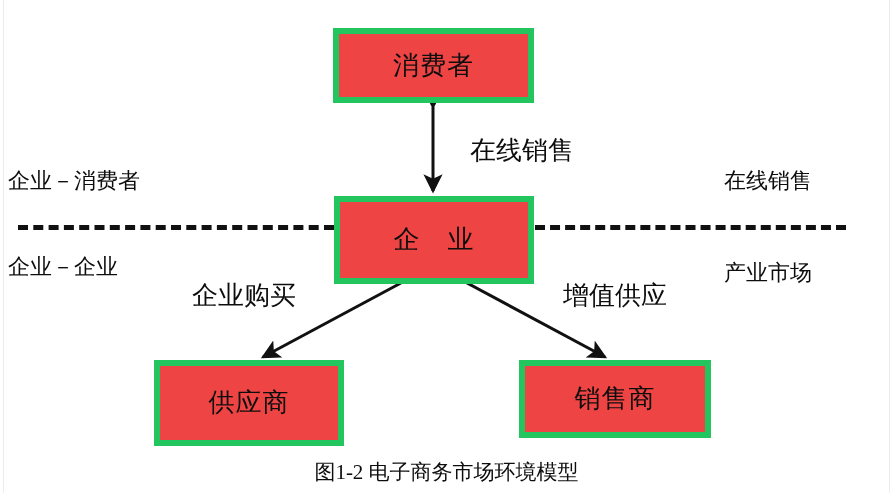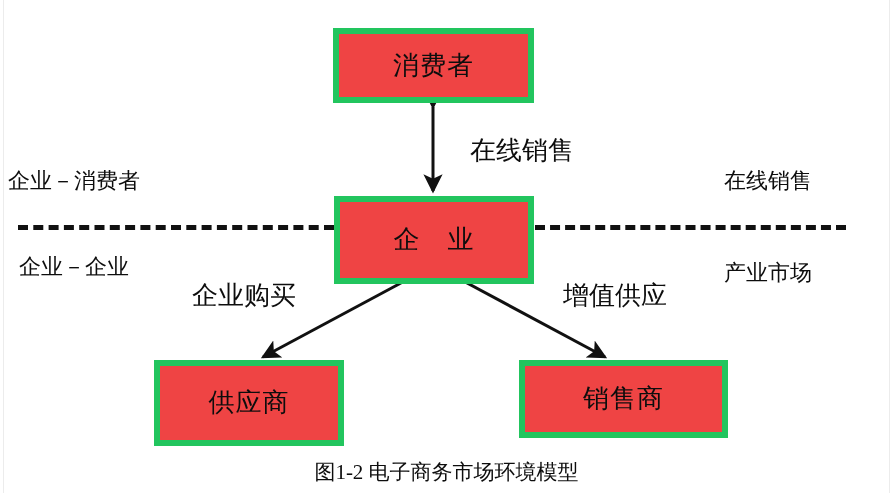--- a/index.html
+++ b/index.html
@@ -67,42 +67,42 @@
   }
   #box-supplier {
     left: 154px;
     top: 360px;
     width: 190px;
     height: 86px;
   }
   #box-retailer {
     left: 519px;
     top: 360px;
-    width: 209px;
+    width: 192px;
     height: 78px;
   }
   .edge-label {
     position: absolute;
     font-size: 26px;
     line-height: 1;
     color: #0d0d0d;
     white-space: nowrap;
   }
   .side-label {
     position: absolute;
     font-size: 22px;
     line-height: 1;
     color: #0d0d0d;
     white-space: nowrap;
   }
   #label-online-sales { left: 470px; top: 138px; }
   #label-enterprise-purchase { left: 192px; top: 283px; }
   #label-value-supply { left: 563px; top: 283px; }
   #label-b2c { left: 8px; top: 170px; }
-  #label-b2b { left: 19px; top: 256px; }
+  #label-b2b { left: 8px; top: 256px; }
   #label-consumer-market { left: 724px; top: 170px; }
   #label-industrial-market { left: 724px; top: 262px; text-align: center; }
   .dashed-line {
     position: absolute;
     top: 225px;
     height: 0;
     border-top: 5px dashed #111111;
   }
   #divider-left {
     left: 18px;

